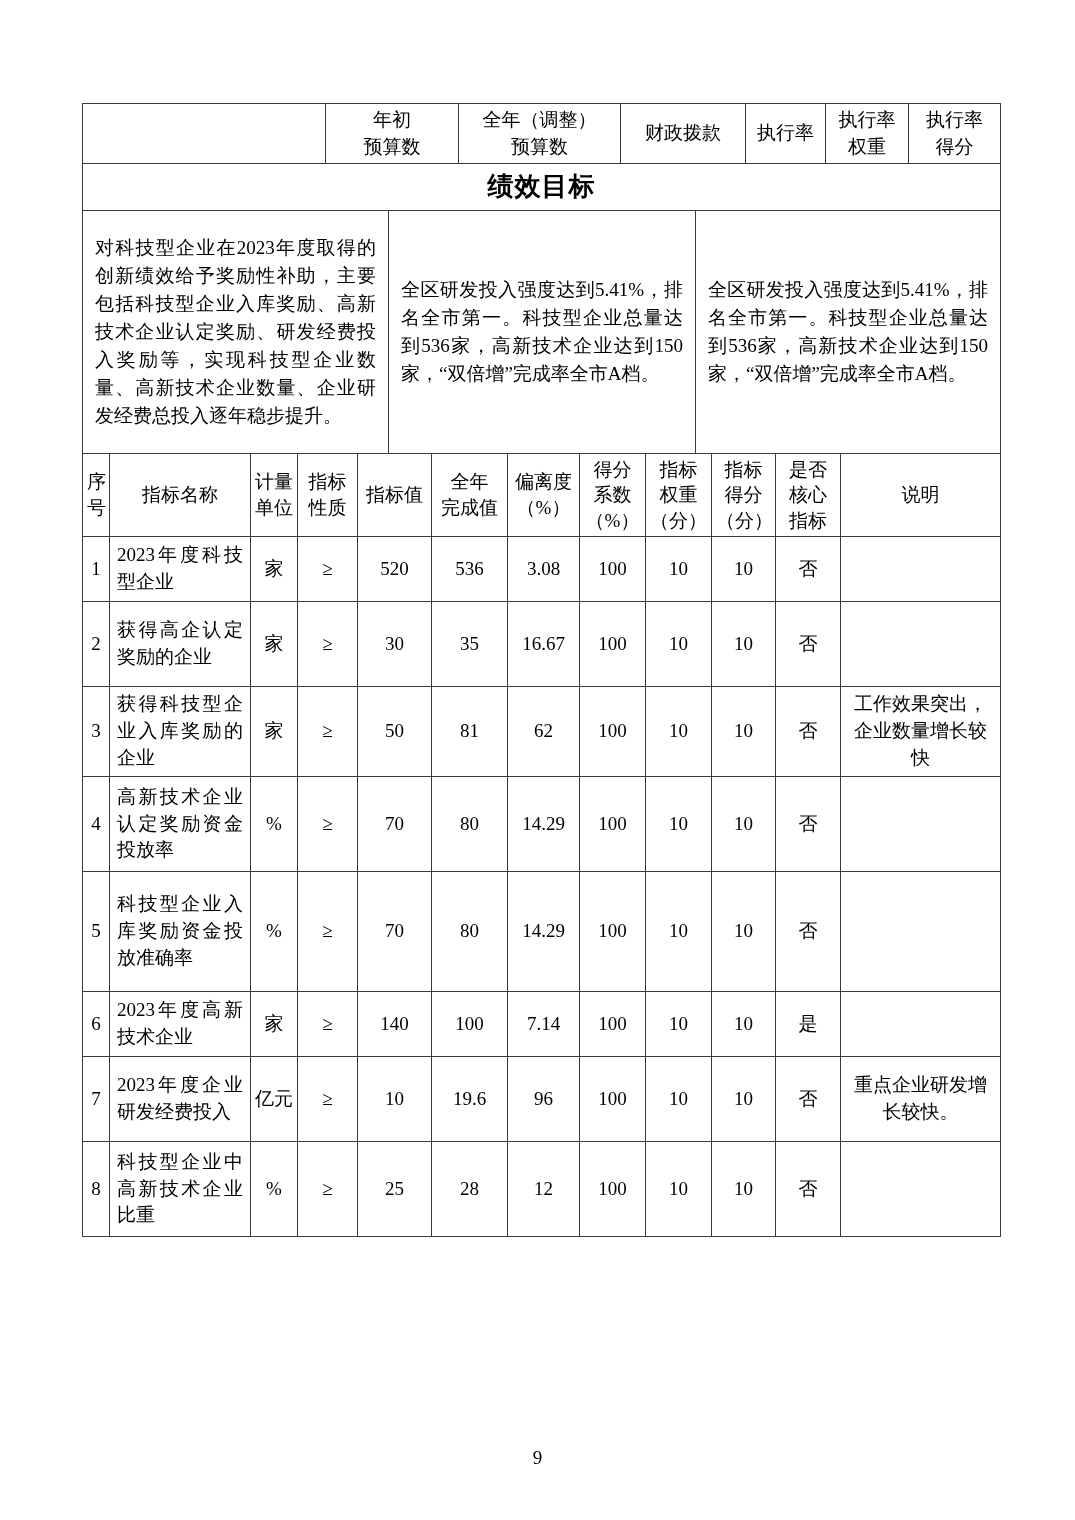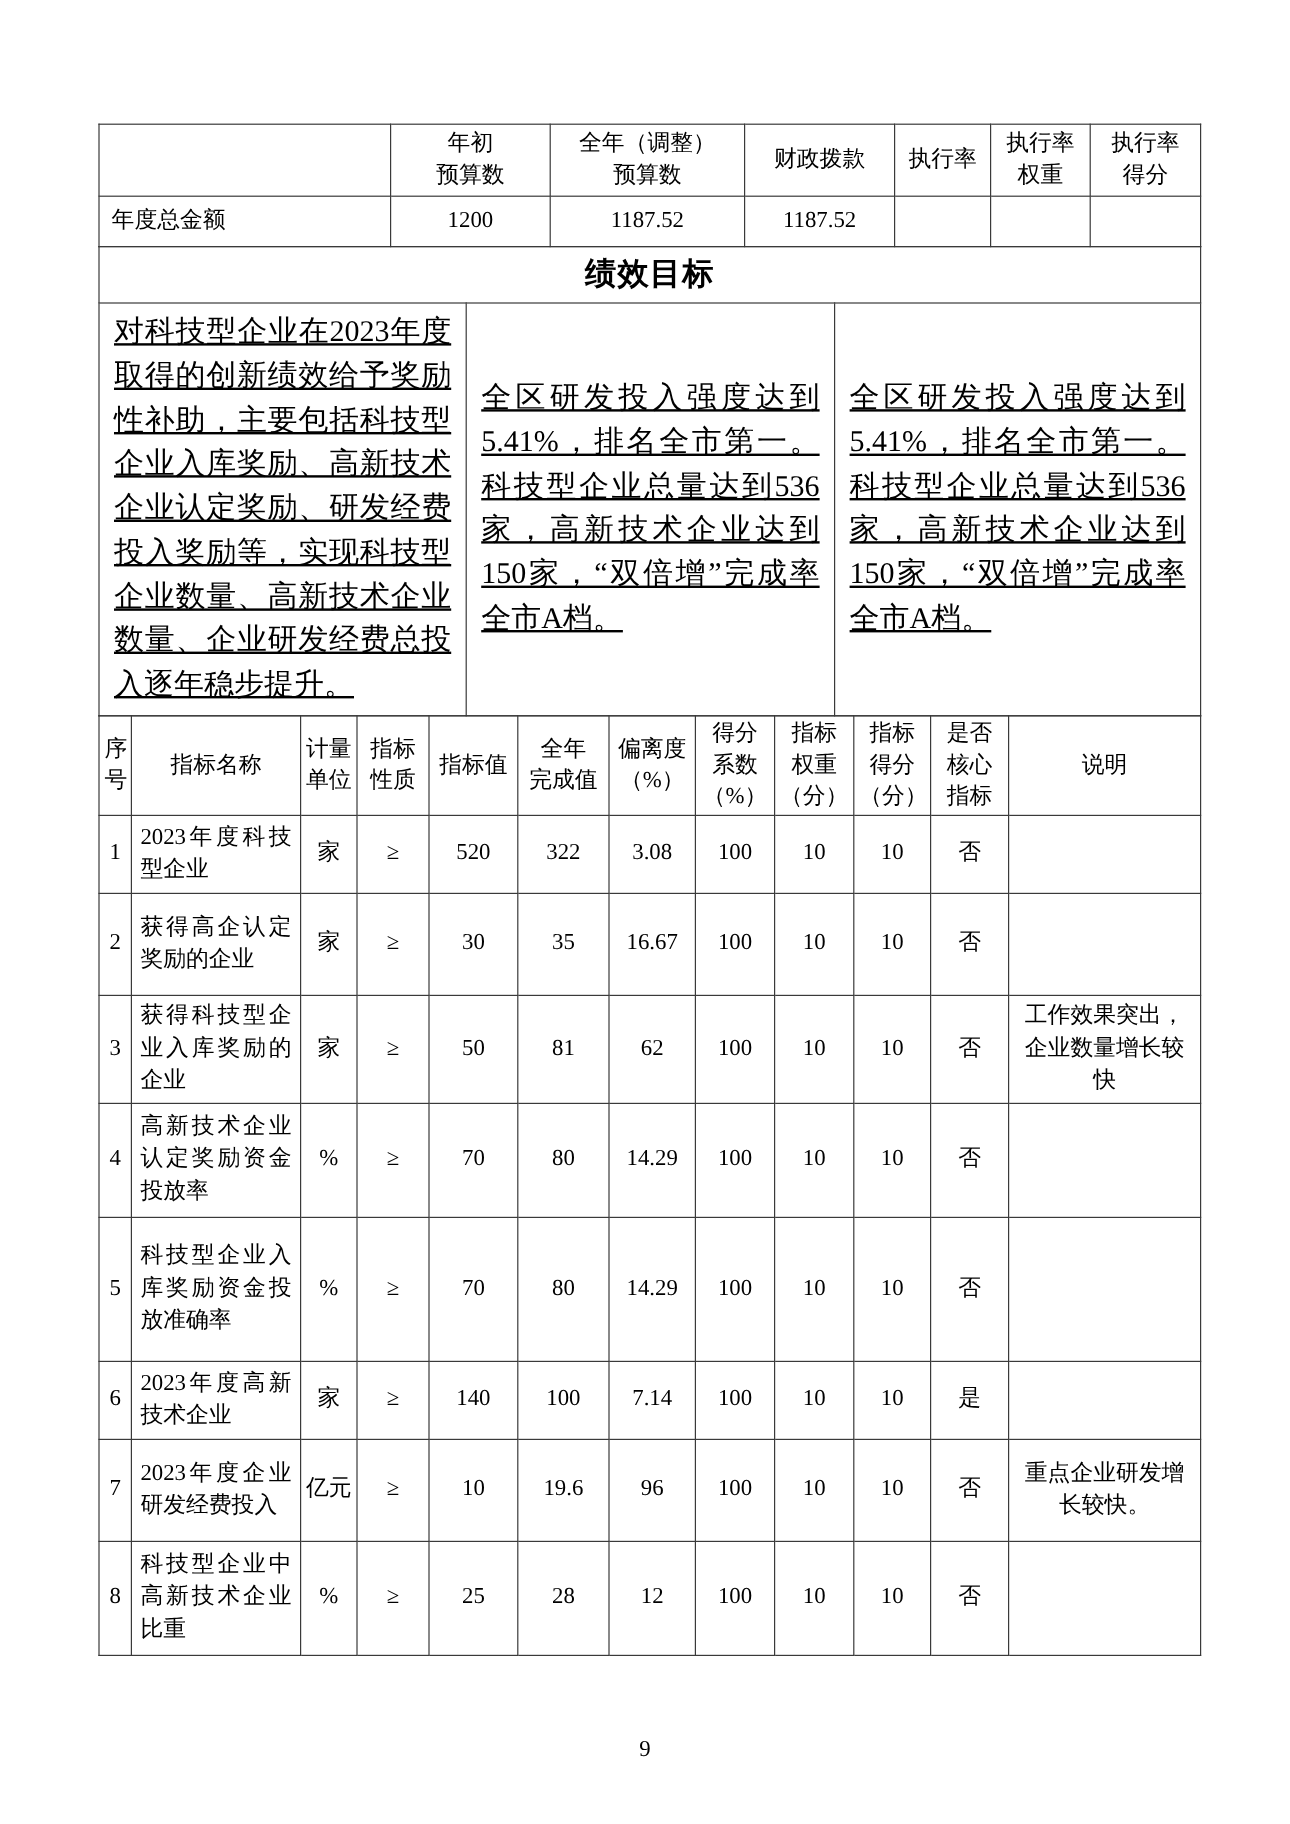--- a/index.html
+++ b/index.html
@@ -49,22 +49,21 @@
   .indent { padding-left: 38px; }
   
   .tbl-goals .title-row { height: 47px; }
   .tbl-goals .hdr { height: 42px; }
   .tbl-goals .body-row { height: 243px; }
   .goal-cell {
     text-align: justify;
     vertical-align: middle;
     padding: 6px 12px;
     line-height: 1.47;
-    font-size: 25px;
-    text-decoration: underline;
+    font-size: 19px;
   }
   
   .tbl-ind .title-row { height: 42px; }
   .tbl-ind .hdr { height: 83px; }
   .tbl-ind .hdr td { line-height: 1.35; }
   .tbl-ind .ir1 { height: 65px; }
   .tbl-ind .ir2 { height: 85px; }
   .tbl-ind .ir3 { height: 90px; }
   .tbl-ind .ir4 { height: 95px; }
   .tbl-ind .ir5 { height: 120px; }
@@ -103,29 +102,20 @@
         <td>年初
 预算数</td>
         <td>全年（调整）
 预算数</td>
         <td>财政拨款</td>
         <td>执行率</td>
         <td>执行率
 权重</td>
         <td>执行率
 得分</td>
-      </tr>
-      <tr class="r1">
-        <td class="budget-label">年度总金额</td>
-        <td>1200</td>
-        <td>1187.52</td>
-        <td>1187.52</td>
-        <td></td>
-        <td></td>
-        <td></td>
       </tr>
     </tbody>
       </table>
 
     <table class="tbl-goals">
       <colgroup>
         <col style="width:306px">
           <col style="width:307px">
           <col style="width:305px">
       </colgroup>
@@ -183,21 +173,21 @@
 核心
 指标</td>
         <td>说明</td>
       </tr>
       <tr class="ir1">
         <td>1</td>
         <td class="cell-name">2023年度科技型企业</td>
         <td>家</td>
         <td>≥</td>
         <td>520</td>
-        <td>322</td>
+        <td>536</td>
         <td>3.08</td>
         <td>100</td>
         <td>10</td>
         <td>10</td>
         <td>否</td>
         <td class="cell-note"></td>
       </tr>
       <tr class="ir2">
         <td>2</td>
         <td class="cell-name">获得高企认定奖励的企业</td>

